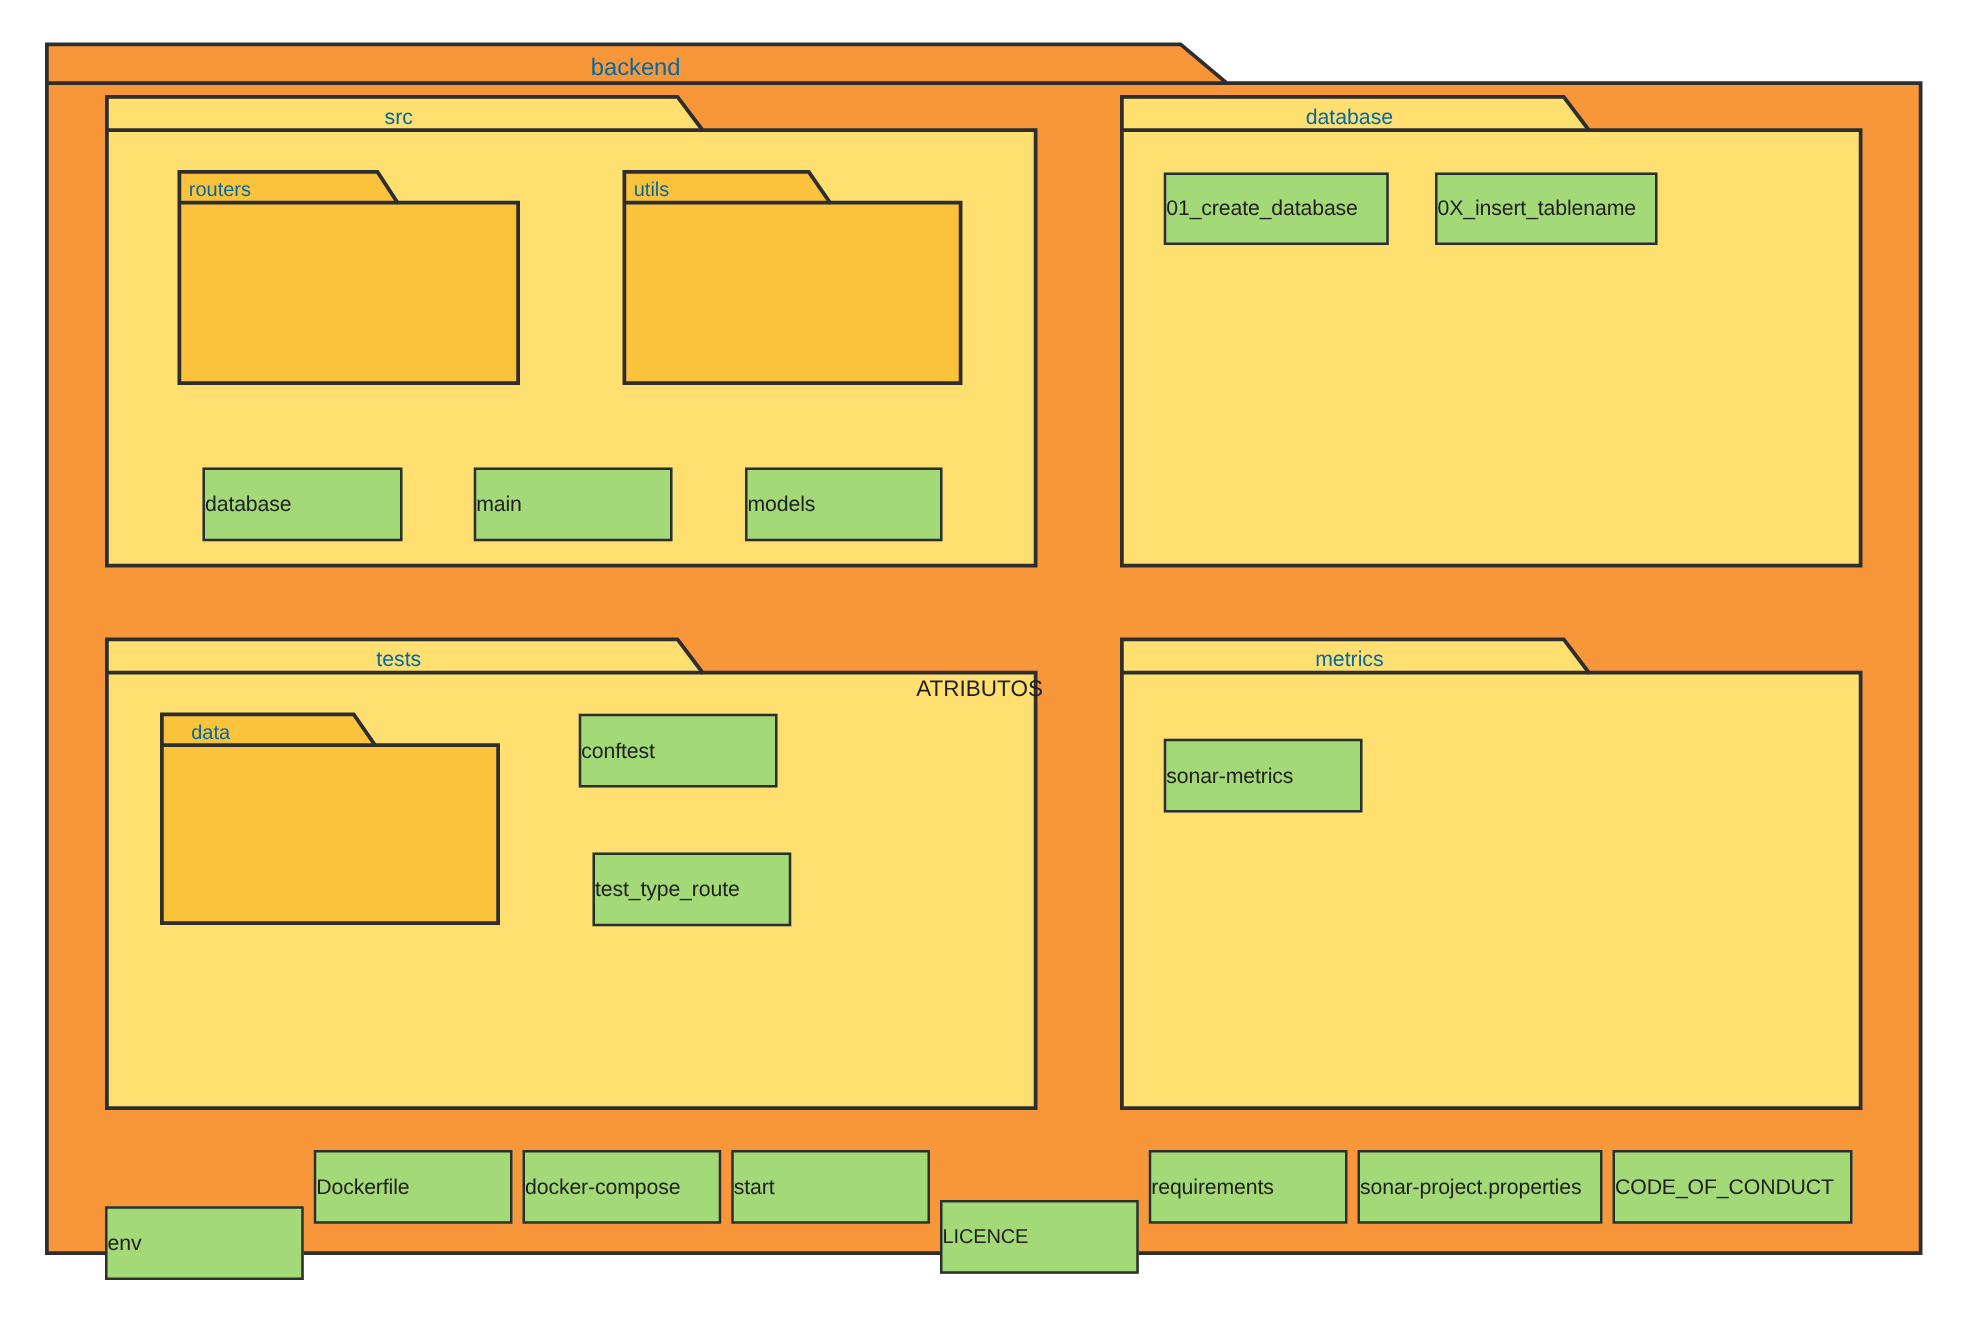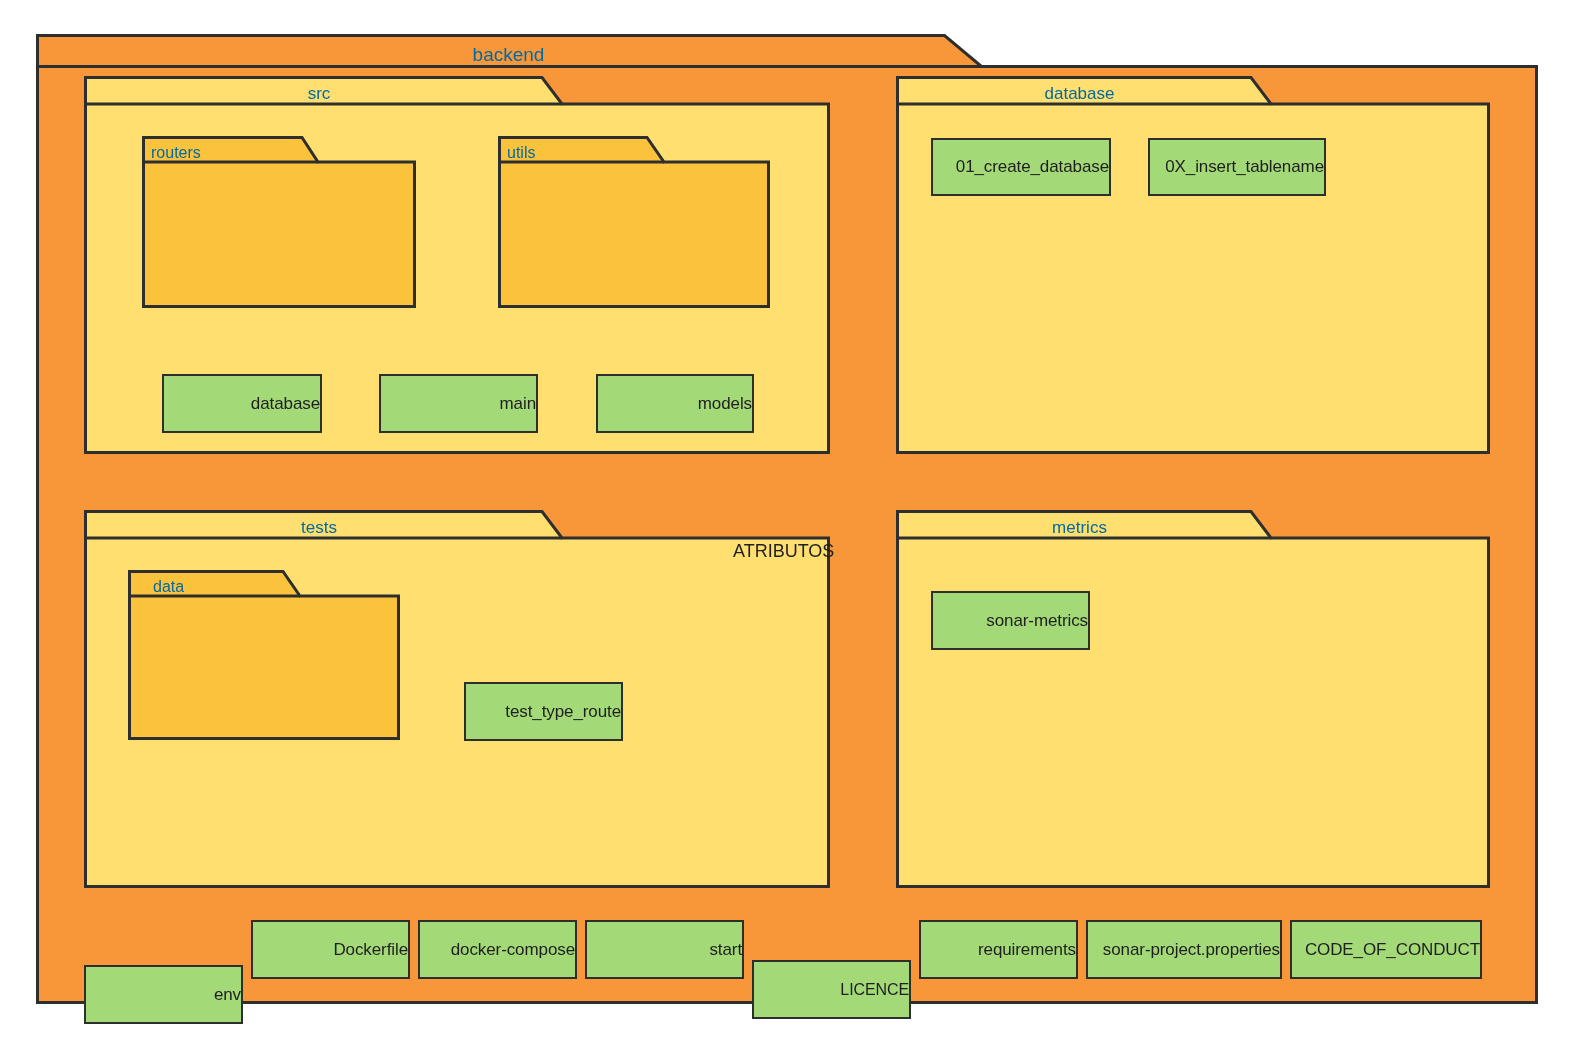--- a/index.html
+++ b/index.html
@@ -42,21 +42,21 @@
   .pkg-label.left   { justify-content: flex-start; }
 
   
   .leaf {
     position: absolute;
     box-sizing: border-box;
     border: 2.5px solid #2e2e2e;
     background: #a3d977;
     display: flex;
     align-items: center;
-    justify-content: flex-end;
+    justify-content: flex-start;
     color: #1f1f1f;
     white-space: nowrap;
     letter-spacing: -0.1px;
   }
 
   
   .free-text {
     position: absolute;
     color: #1f1f1f;
     white-space: nowrap;
@@ -151,21 +151,24 @@
   <div class="pkg" id="pkg-data" style="left:128px; top:570px; width:272px; height:170px;">
     <svg viewBox="0 0 272 170" preserveAspectRatio="none">
       <path d="M1.5,1.5 H155 L172,26 H270.5 V168.5 H1.5 Z" fill="#fbc23c" stroke="#2e2e2e" stroke-width="3" stroke-linejoin="miter"></path>
       <path d="M1.5,26 H172" fill="none" stroke="#2e2e2e" stroke-width="3"></path>
     </svg>
     <div class="pkg-label left" style="top:0px; width:166px; height:26px; padding-left:25px; font-size:16px;">
       <span>data</span>
     </div>
   </div>
 
-  <div class="leaf" style="left:464px; top:682px; width:159px; height:59px; font-size:17px;">
+  <div class="leaf" style="left:463px; top:571px; width:159px; height:59px; font-size:17px;">
+    <span>conftest</span>
+  </div>
+  <div class="leaf" style="left:474px; top:682px; width:159px; height:59px; font-size:17px;">
     <span>test_type_route</span>
   </div>
 
   <div class="free-text" style="left:733px; top:521px; font-size:18px;margin-top:20px;">
     <span>ATRIBUTOS</span>
   </div>
 
   <div class="pkg" id="pkg-metrics" style="left:896px; top:510px; width:594px; height:378px;">
     <svg viewBox="0 0 594 378" preserveAspectRatio="none">
       <path d="M1.5,1.5 H355 L375,28 H592.5 V376.5 H1.5 Z" fill="#ffdf70" stroke="#2e2e2e" stroke-width="3" stroke-linejoin="miter"></path>

